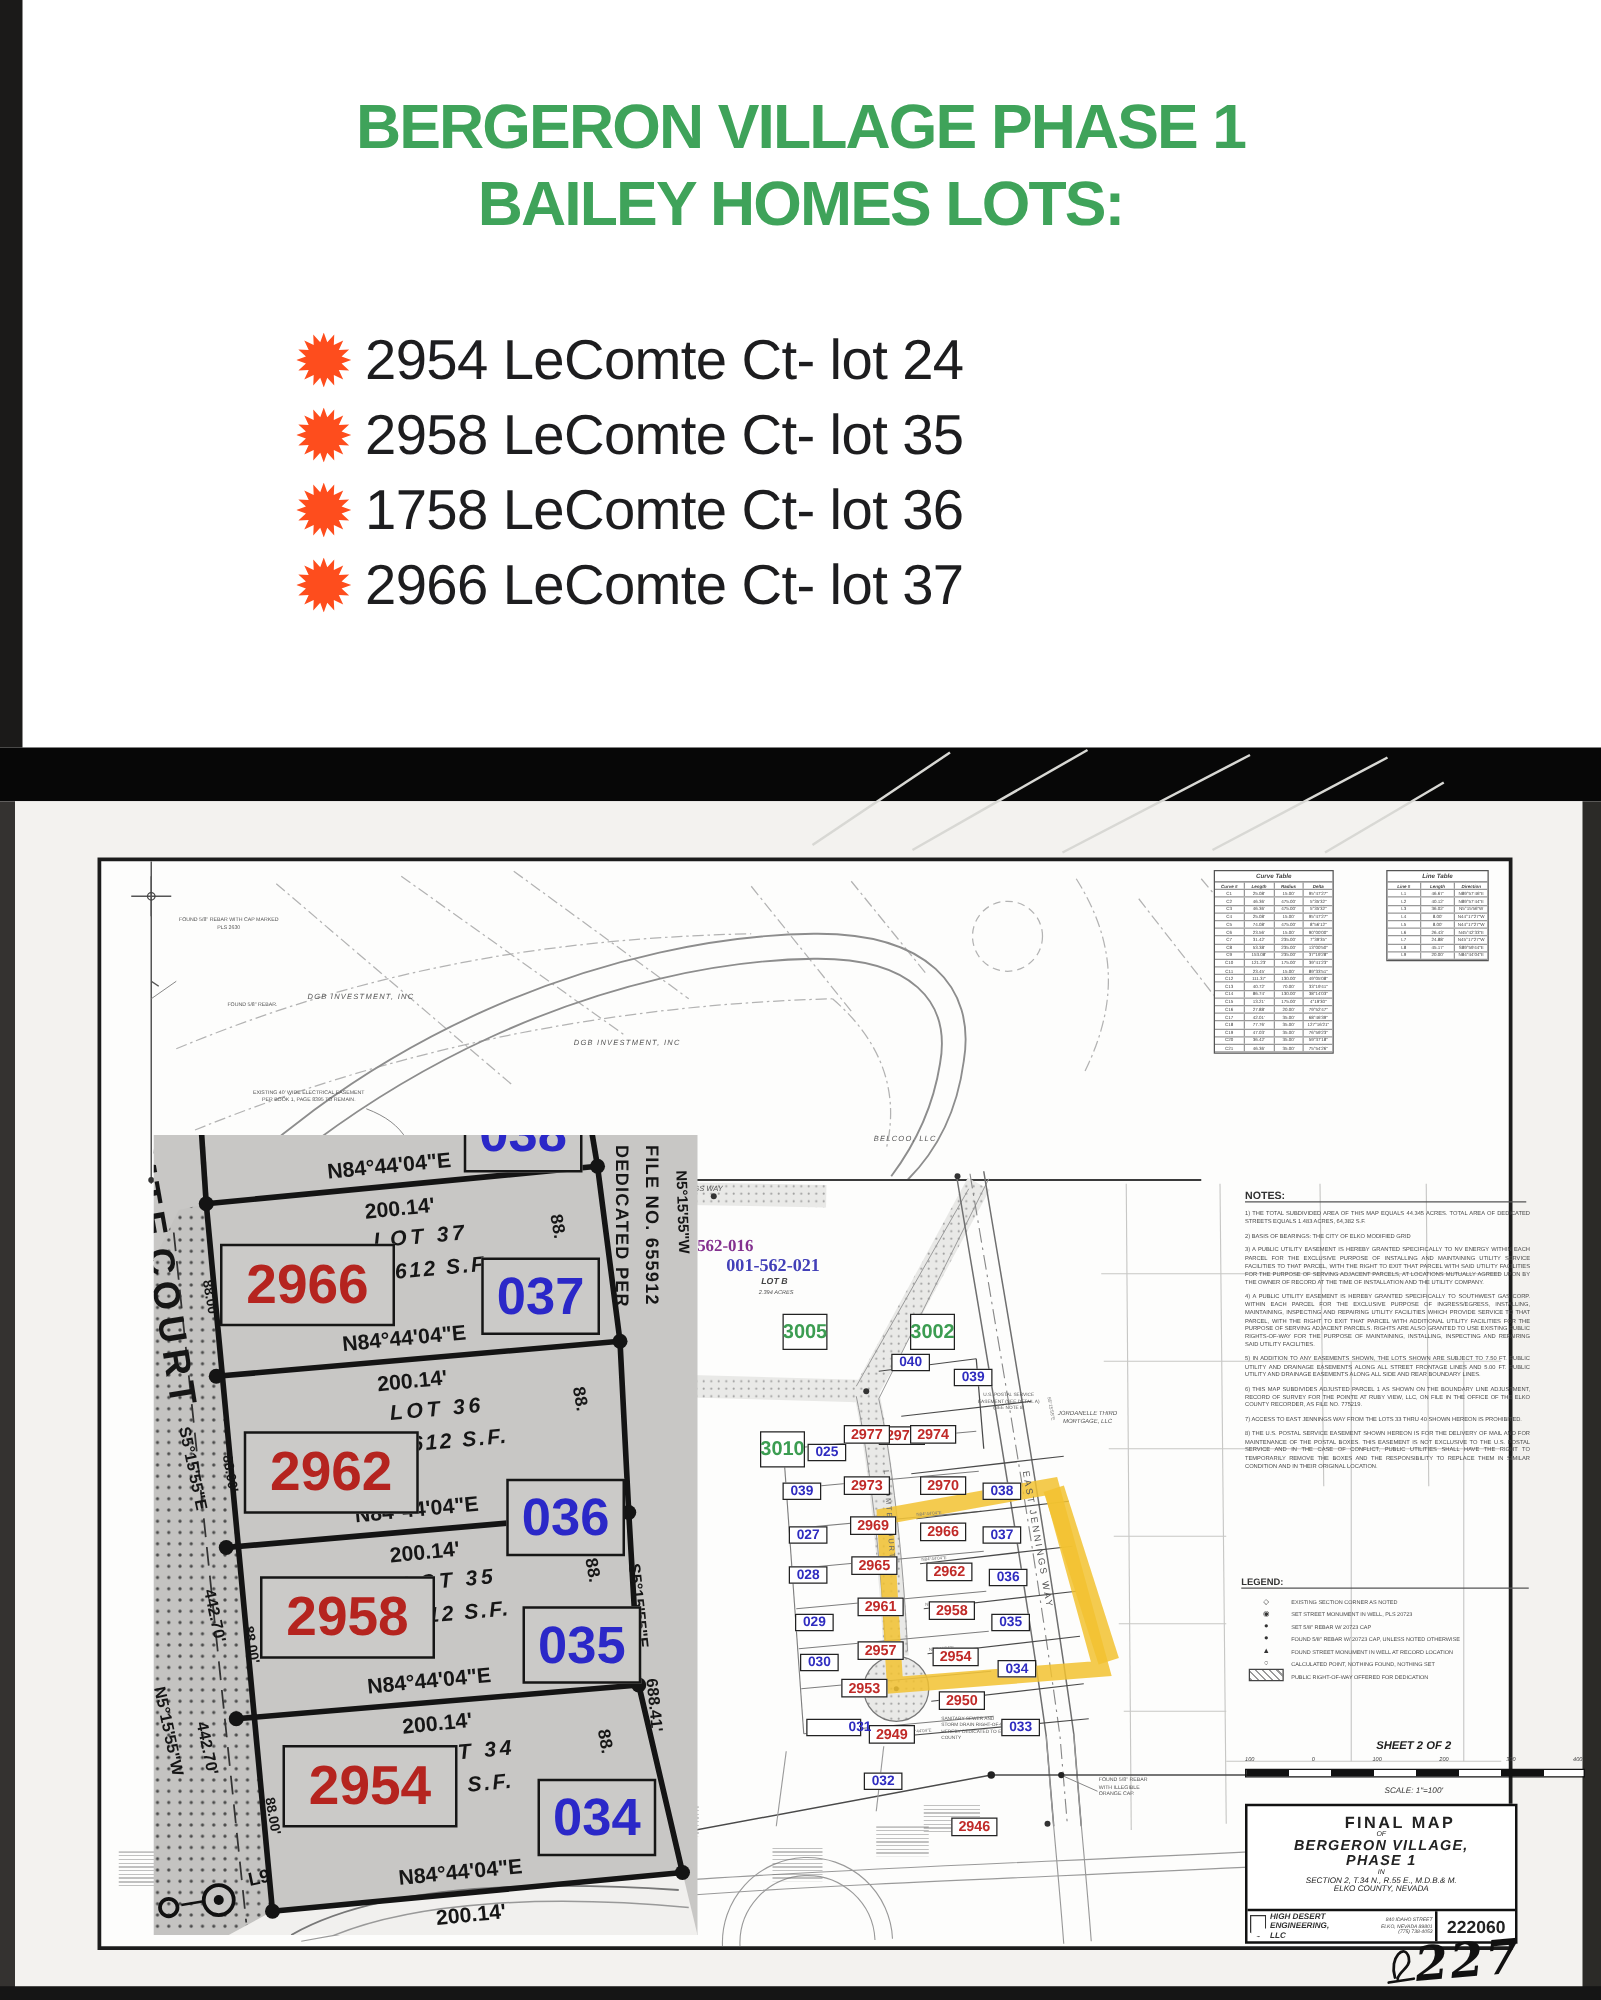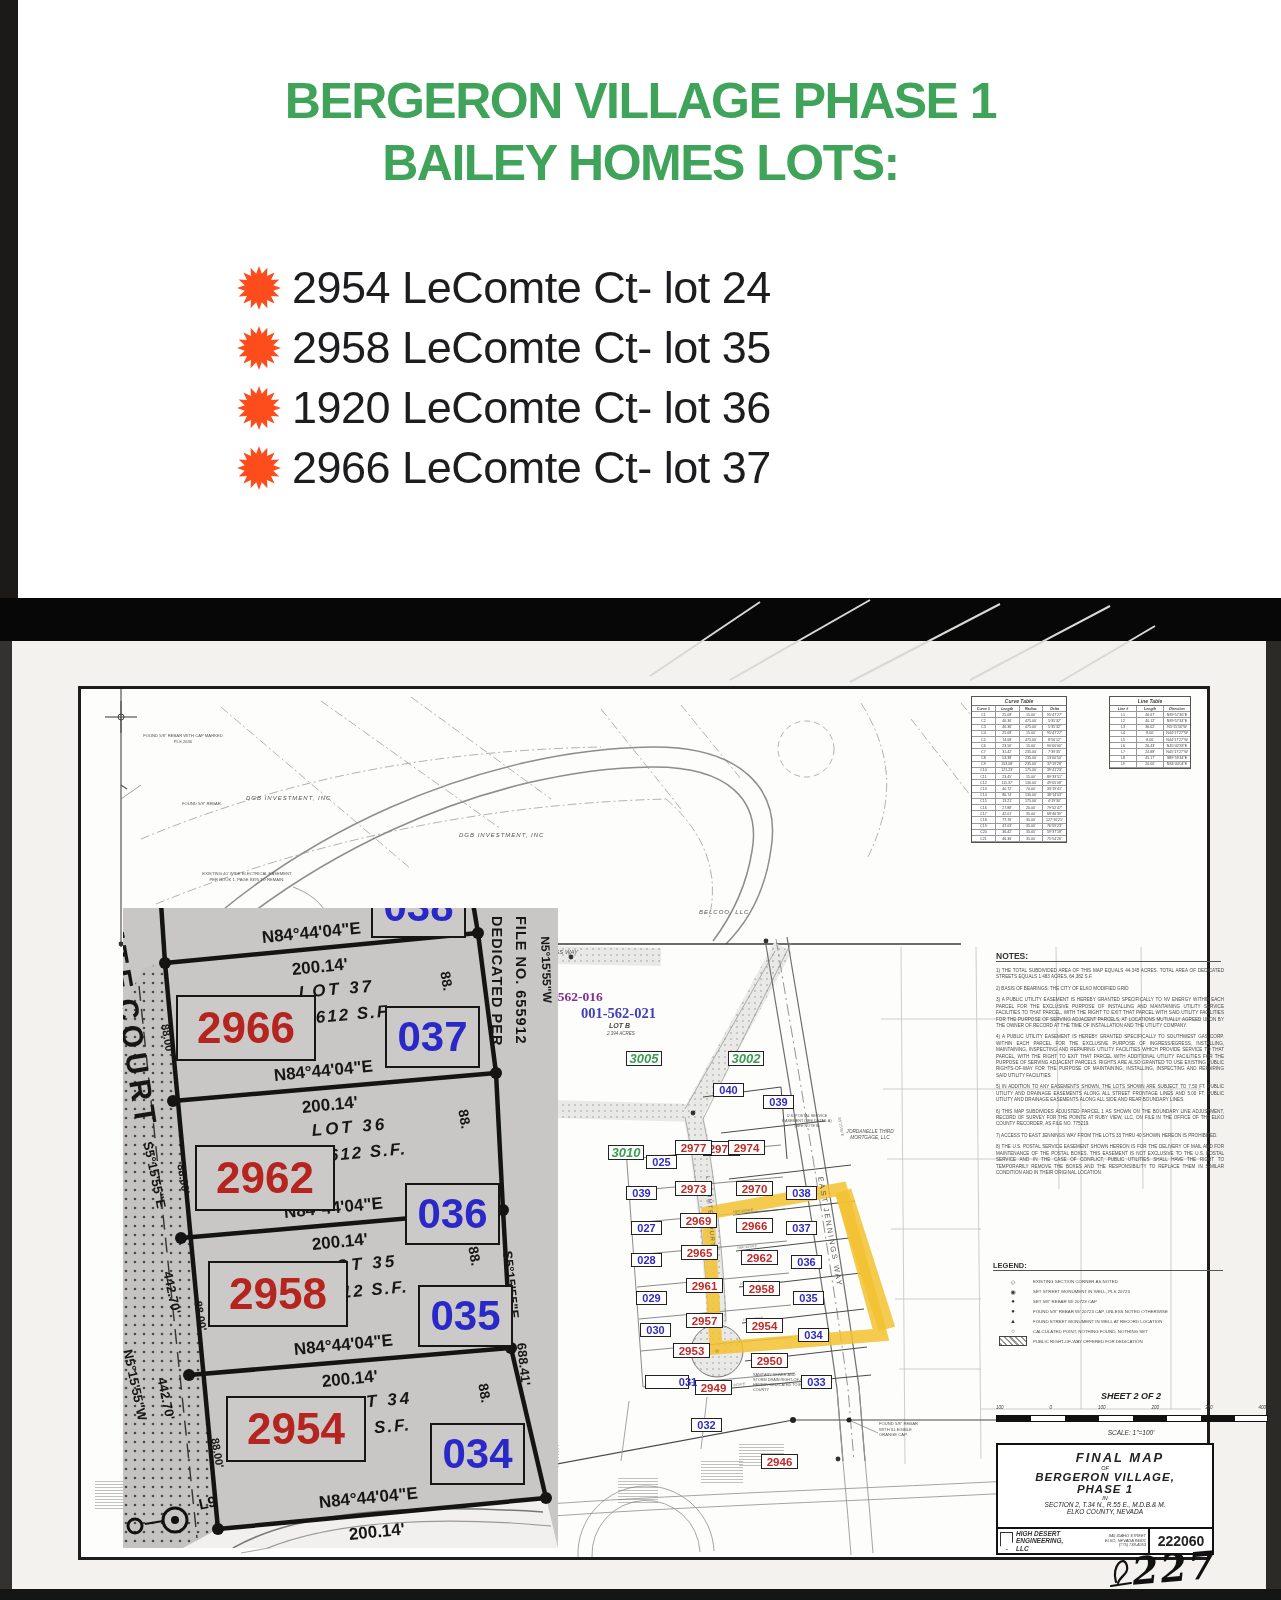--- a/index.html
+++ b/index.html
@@ -28,41 +28,41 @@
   #sheet{left:78px;top:686px;width:1132px;height:874px;background:#fdfdfc;
     border:3px solid #1c1c1c;box-sizing:border-box;}
   .mt{font-family:"Liberation Sans",sans-serif;color:#3a3a3a;}
   .tiny{font-size:4.2px;line-height:1.35;color:#555;}
   .greek{background:repeating-linear-gradient(#777 0 1px,transparent 1px 3px);opacity:.45;}
   
   .pbox{display:flex;align-items:center;justify-content:center;background:#fff;
     border:1.5px solid #222;font-weight:700;box-sizing:border-box;}
   .pr{width:37px;height:15px;font-size:11.5px;color:#c02a28;}
   .pb{width:31px;height:14px;font-size:11px;color:#2f2cc0;}
-  .pg{width:36px;height:15px;font-size:13px;color:#3c9d52;font-style:italic;}
+  .pg{width:36px;height:29px;font-size:16px;color:#3c9d52;}
   
   .tbl{background:#fff;border:1px solid #555;box-sizing:border-box;color:#444;}
   .tbl .ttl{font-weight:700;font-style:italic;font-size:5px;text-align:center;
     border-bottom:.5px solid #777;padding:1px 0;}
   .trow{display:flex;border-bottom:.5px solid #999;}
   .trow span{flex:1;border-right:.5px solid #999;font-size:3.6px;text-align:center;
     overflow:hidden;white-space:nowrap;padding:.6px 0;}
   .trow span:last-child{border-right:none;}
   .thead span{font-weight:700;font-style:italic;}
   
   .nhead{font-size:8.5px;font-weight:700;color:#333;border-bottom:1px solid #555;}
   .note{font-size:4.6px;line-height:1.4;color:#4a4a4a;text-align:justify;margin-bottom:5px;}
   .lrow{display:flex;align-items:center;height:10px;color:#4a4a4a;}
   .lsym{width:40px;text-align:center;font-size:6px;color:#333;}
   .llab{font-size:4.4px;}
   .hatchbox{width:26px;height:8px;border:1px solid #444;
     background:repeating-linear-gradient(45deg,#999 0 1.5px,transparent 1.5px 4px);}
   
   #tblock{border:2px solid #111;background:#fff;box-sizing:border-box;color:#222;}
-  .tb-l1{font-size:13px;font-weight:700;font-style:italic;letter-spacing:2px;padding-left:30px;}
+  .tb-l1{font-size:13px;font-weight:700;letter-spacing:2px;padding-left:30px;}
   .tb-sm{font-size:5.5px;font-style:italic;}
   .tb-l3{font-size:11.5px;font-weight:700;font-style:italic;letter-spacing:1px;}
   .tb-l6{font-size:6.5px;font-style:italic;}
   #tb-bottom{display:flex;border-top:2px solid #111;height:26px;}
   #tb-firm{flex:1;display:flex;align-items:center;border-right:2px solid #111;padding:1px 2px;}
   .firm-name{font-size:6.5px;font-weight:700;font-style:italic;color:#333;line-height:1.1;}
   .firm-addr{font-size:4px;font-style:italic;color:#444;line-height:1.2;text-align:right;flex:1;}
   #tb-num{width:62px;display:flex;align-items:center;justify-content:center;
     font-size:14px;font-weight:700;color:#222;}
   .nv-icon{width:11px;height:16px;border:1.2px solid #333;margin-right:3px;
@@ -91,21 +91,21 @@
   <div id="flyer" class="abs">
     <div id="flyer-strip" class="abs"></div>
     <div class="abs flyer-title nw" style="top:72px;">BERGERON VILLAGE PHASE 1</div>
     <div class="abs flyer-title nw" style="top:134px;">BAILEY HOMES LOTS:</div>
 
     <div class="abs star" style="top:266px;"></div>
     <div class="abs flyer-item nw" style="top:262px;">2954 LeComte Ct- lot 24</div>
     <div class="abs star" style="top:326px;"></div>
     <div class="abs flyer-item nw" style="top:322px;">2958 LeComte Ct- lot 35</div>
     <div class="abs star" style="top:386px;"></div>
-    <div class="abs flyer-item nw" style="top:382px;">1920 LeComte Ct- lot 36</div>
+    <div class="abs flyer-item nw" style="top:382px;">1758 LeComte Ct- lot 36</div>
     <div class="abs star" style="top:446px;"></div>
     <div class="abs flyer-item nw" style="top:442px;">2966 LeComte Ct- lot 37</div>
   </div>
 
   <div id="divider" class="abs"></div>
 
   <div id="photo" class="abs"></div>
   <div id="photo-left" class="abs"></div>
   <div id="photo-right" class="abs"></div>
   <div id="photo-bottom" class="abs"></div>

